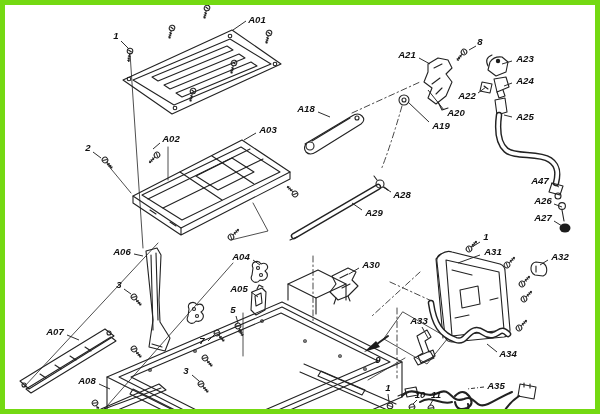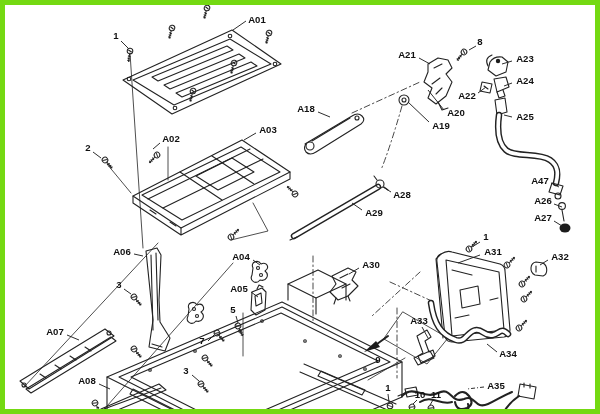--- a/index.html
+++ b/index.html
@@ -1,18 +1,18 @@
 <!DOCTYPE html>
 <html><head>
 <meta charset="utf-8">
 <style>
   html,body{margin:0;padding:0;background:#e8e8e8;}
   .stage{
     position:relative;width:600px;height:414px;background:#ffffff;
-    font-family:"Liberation Sans",sans-serif;overflow:hidden;
+    font-family:"Liberation Sans",sans-serif;overflow:hidden;font-style:italic;
   }
   .stage svg{position:absolute;left:0;top:0;display:block;}
   .art{stroke:#222;fill:none;stroke-width:1.1;stroke-linejoin:round;stroke-linecap:round;}
   .art .thin{stroke-width:0.8;}
   .art .tube{stroke-width:6.5;}
   .art .tube-core{stroke:#fff;stroke-width:3.6;}
   .art .cable{stroke-width:2.1;}
   .art .dark{fill:#1c1c1c;stroke:none;}
   .dashdot{stroke:#333;stroke-width:0.9;fill:none;stroke-dasharray:6 3 1.5 3;}
   .leaders polyline{fill:none;stroke:#222;stroke-width:0.95;}

